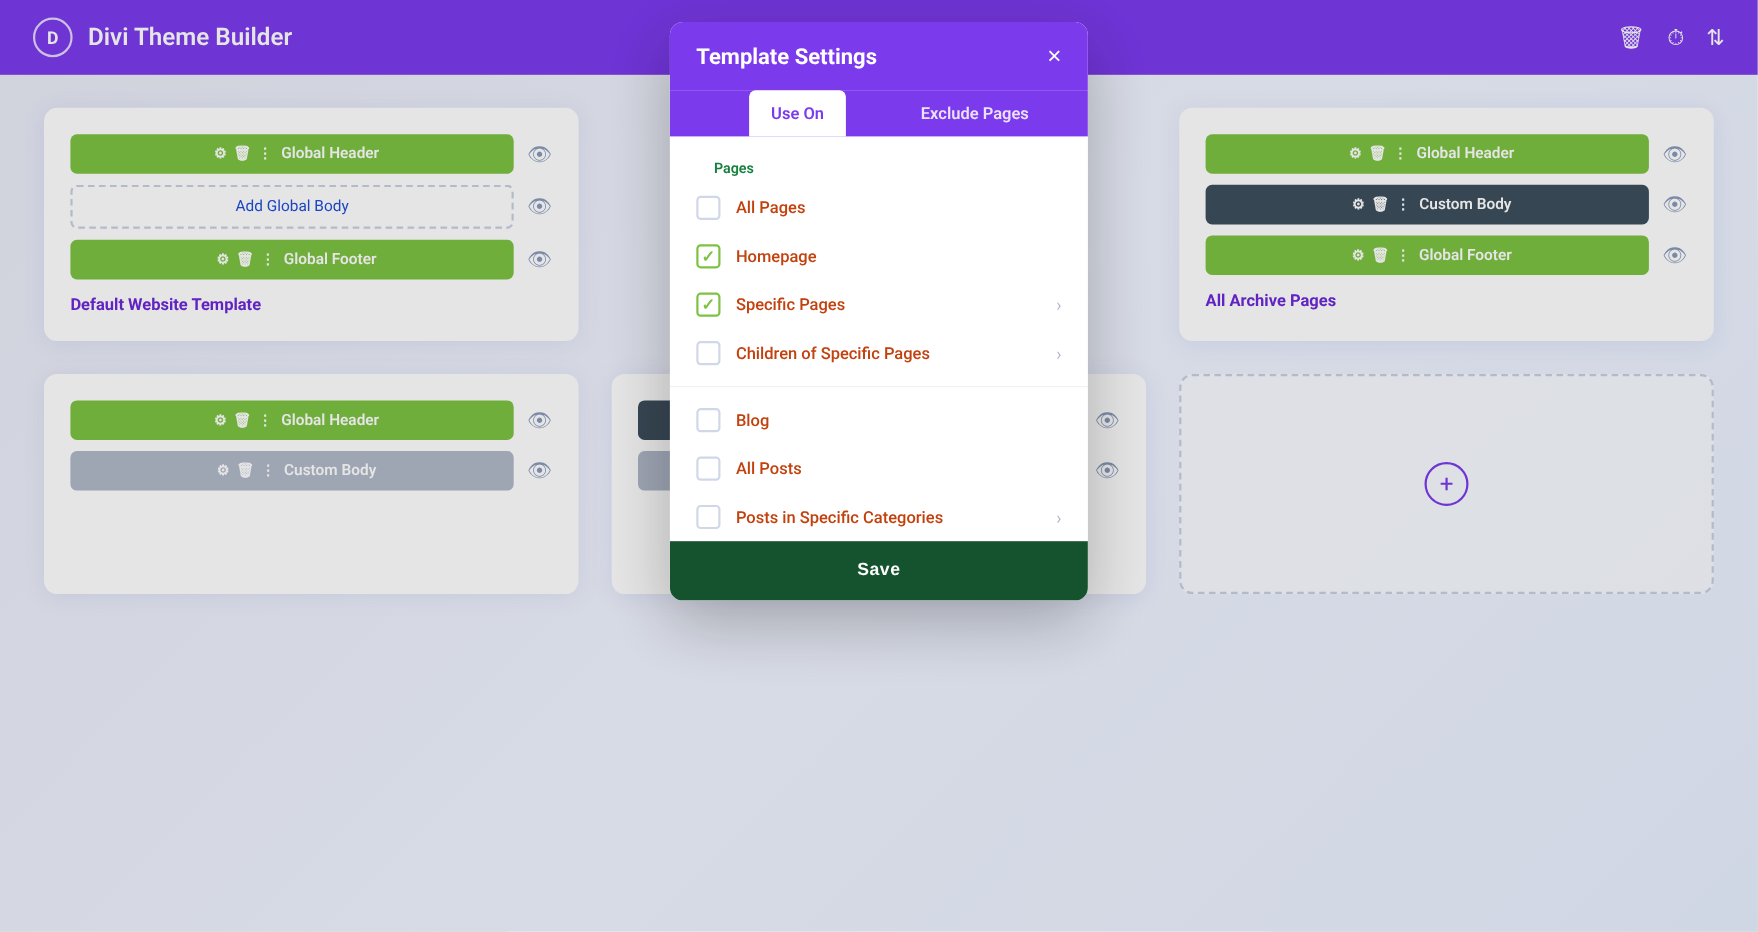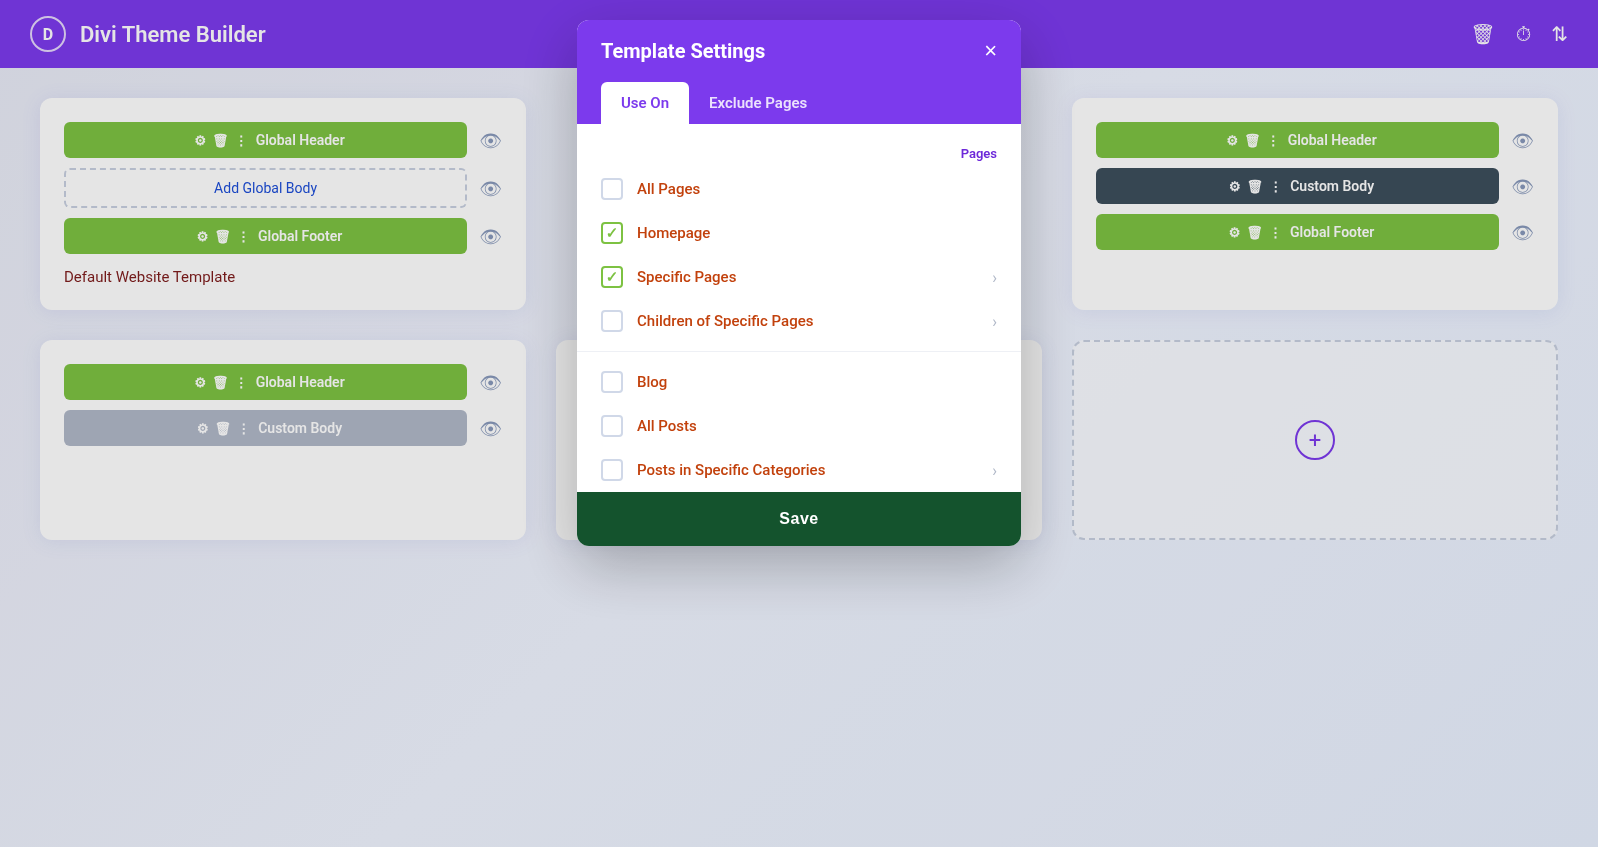--- a/index.html
+++ b/index.html
@@ -101,22 +101,22 @@
     }
     .btn-icon-sm {
       color: white; font-size: 13px; cursor: pointer;
     }
     .eye-icon {
       color: #8899bb; font-size: 18px; cursor: pointer; margin-left: 4px;
     }
     .card-label {
       margin-top: 14px;
       font-size: 15px;
-      font-weight: 400;
-      color: #7f1d1d;
+      font-weight: 700;
+      color: #6d28d9;
     }
 
     
     .bottom-row {
       padding: 0 40px 30px;
       display: grid;
       grid-template-columns: 1fr 1fr 1fr;
       gap: 30px;
     }
     .template-card-bottom {
@@ -148,21 +148,21 @@
       background: rgba(0,0,0,0.1);
       z-index: 100;
       display: flex;
       align-items: flex-start;
       justify-content: center;
       padding-top: 20px;
     }
     .modal {
       background: white;
       border-radius: 12px;
-      width: 444px;
+      width: 380px;
       box-shadow: 0 20px 60px rgba(0,0,0,0.25);
       overflow: hidden;
       position: relative;
     }
     .modal-header {
       background: #7c3aed;
       padding: 18px 24px;
       display: flex; align-items: center; justify-content: space-between;
     }
     .modal-title {
@@ -175,40 +175,40 @@
       display: flex;
       background: #7c3aed;
       padding: 0 24px 0;
     }
     .modal-tab {
       padding: 12px 20px;
       font-size: 15px;
       font-weight: 600;
       cursor: pointer;
       border-radius: 6px 6px 0 0;
+      margin-left: 48px;
     }
     .modal-tab.active {
       background: white;
       color: #7c3aed;
     }
     .modal-tab.inactive {
       color: rgba(255,255,255,0.85);
       background: transparent;
     }
     .modal-body {
       padding: 16px 0 0;
       max-height: 420px;
       overflow-y: auto;
     }
     .section-label {
-      padding: 6px 24px;
+      padding: 6px 40px;
       font-size: 13px;
-      color: #6d28d9;
+      color: #15803d;
       font-weight: 600;
-      text-align: right;
     }
     .option-row {
       display: flex;
       align-items: center;
       padding: 11px 24px;
       cursor: pointer;
     }
     .checkbox-area {
       width: 22px; height: 22px;
       border: 2px solid #d0d8e8;
@@ -335,20 +335,21 @@
       <div class="btn-green">
         <div class="btn-icons">
           <span class="btn-icon-sm">⚙</span>
           <span class="btn-icon-sm">🗑</span>
           <span class="btn-icon-sm">⋮</span>
         </div>
         <span>Global Footer</span>
       </div>
       <span class="eye-icon">👁</span>
     </div>
+    <div class="card-label">All Archive Pages</div>
   </div>
 </div>
 
 <div class="bottom-row">
 
   <div class="template-card-bottom">
     <div class="btn-row">
       <div class="btn-green">
         <div class="btn-icons">
           <span class="btn-icon-sm">⚙</span>

